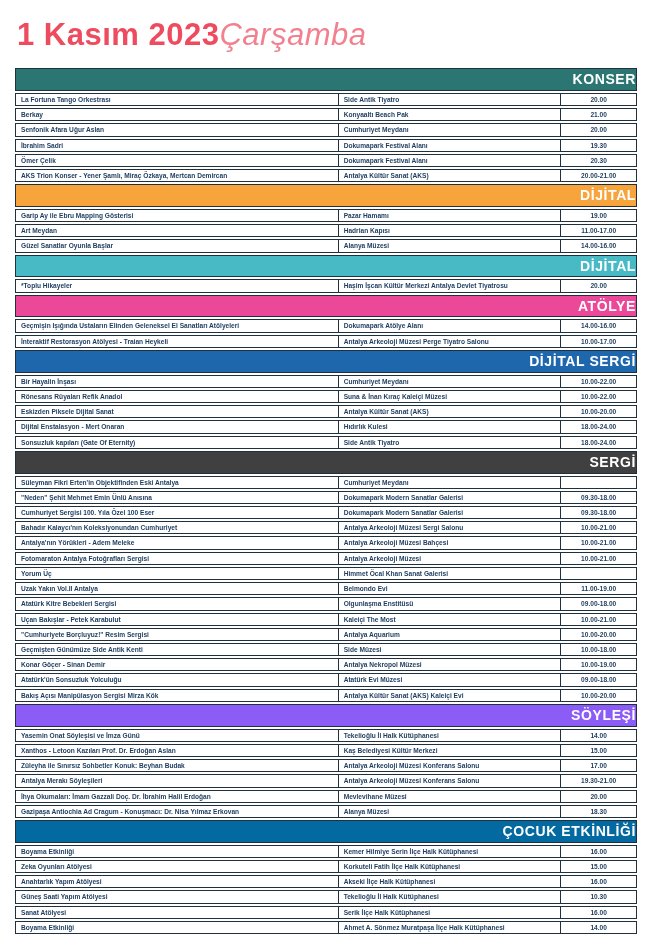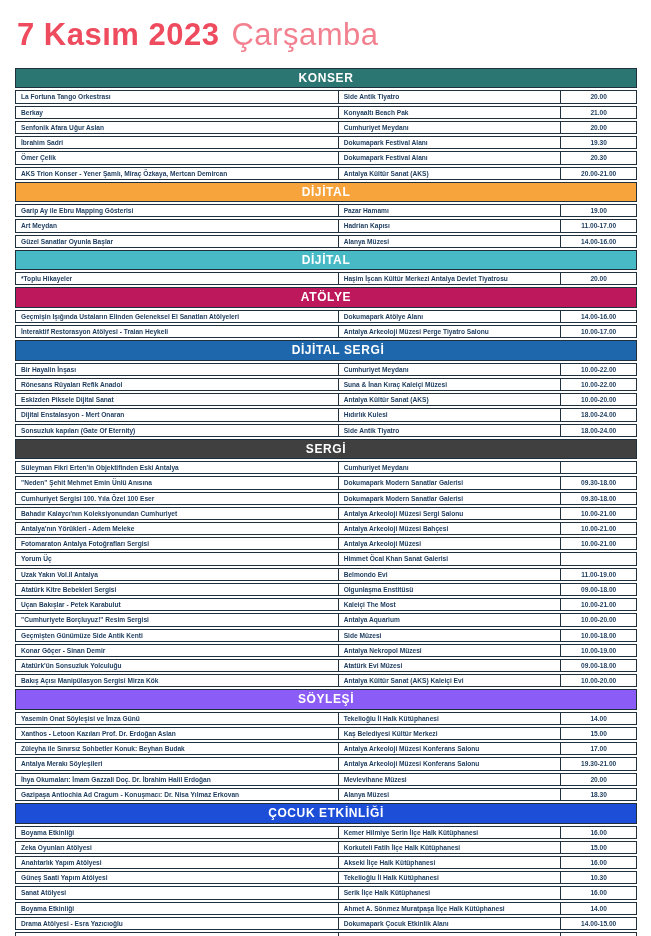--- a/index.html
+++ b/index.html
@@ -7,45 +7,45 @@
     width:651px;height:936px;overflow:hidden;background:#ffffff;
     font-family:"Liberation Sans",sans-serif;
     -webkit-font-smoothing:antialiased;
   }
   .page{padding:14px 14px 0 15px;}
   h1{
     margin:4px 0 16px 2px;font-size:31px;letter-spacing:0.5px;
     font-weight:bold;line-height:1.1;
   }
   h1 .date{font-weight:bold;}
-  h1 .day{font-weight:normal;margin-left:12px;}
+  h1 .day{font-weight:normal;margin-left:0;font-style:italic;}
   .schedule{width:622px;}
   .section-header{
     border:1px solid var(--border);
-    color:#ffffff;text-align:center;font-weight:bold;
-    font-size:12px;letter-spacing:0.6px;
+    color:#ffffff;text-align:right;font-weight:bold;
+    font-size:14px;letter-spacing:0.6px;
     padding:2px 0 2px 0;line-height:1.2;
     margin-bottom:2px;
   }
   .row{
     display:flex;border:1px solid var(--border);margin-bottom:2px;
     background:#ffffff;color:var(--rowtext);
     font-size:6.6px;font-weight:bold;line-height:1.4;
   }
   .cell{padding:1px 5px;display:flex;align-items:center;min-height:9px;}
   .cell.event{width:53%;border-right:1px solid var(--border);}
   .cell.venue{width:36%;border-right:1px solid var(--border);}
   .cell.time{width:11%;justify-content:center;text-align:center;}
 </style>
 </head>
 <body style="--border: #20303c; --rowtext: #1b3a5c;">
 
 <div class="page">
   <h1>
-    <span class="date" style="color: rgb(238, 75, 94);">7 Kasım 2023</span><span class="day" style="color: rgb(242, 128, 143);">Çarşamba</span>
+    <span class="date" style="color: rgb(238, 75, 94);">1 Kasım 2023</span><span class="day" style="color: rgb(242, 128, 143);">Çarşamba</span>
   </h1>
   <div class="schedule" id="schedule">
       <div class="section-header" style="background: rgb(43, 118, 114);"><span>KONSER</span></div>
       <div class="row">
         <div class="cell event">La Fortuna Tango Orkestrası</div>
         <div class="cell venue">Side Antik Tiyatro</div>
         <div class="cell time">20.00</div>
       </div>
       <div class="row">
         <div class="cell event">Berkay</div>
@@ -87,21 +87,21 @@
         <div class="cell event">Güzel Sanatlar Oyunla Başlar</div>
         <div class="cell venue">Alanya Müzesi</div>
         <div class="cell time">14.00-16.00</div>
       </div>
       <div class="section-header" style="background: rgb(72, 186, 198);"><span>DİJİTAL</span></div>
       <div class="row">
         <div class="cell event">*Toplu Hikayeler</div>
         <div class="cell venue">Haşim İşcan Kültür Merkezi Antalya Devlet Tiyatrosu</div>
         <div class="cell time">20.00</div>
       </div>
-      <div class="section-header" style="background: #be185d;"><span>ATÖLYE</span></div>
+      <div class="section-header" style="background: #ec4899;"><span>ATÖLYE</span></div>
       <div class="row">
         <div class="cell event">Geçmişin Işığında Ustaların Elinden Geleneksel El Sanatları Atölyeleri</div>
         <div class="cell venue">Dokumapark Atölye Alanı</div>
         <div class="cell time">14.00-16.00</div>
       </div>
       <div class="row">
         <div class="cell event">İnteraktif Restorasyon Atölyesi - Traian Heykeli</div>
         <div class="cell venue">Antalya Arkeoloji Müzesi Perge Tiyatro Salonu</div>
         <div class="cell time">10.00-17.00</div>
       </div>
@@ -231,21 +231,21 @@
       <div class="row">
         <div class="cell event">İhya Okumaları: İmam Gazzali Doç. Dr. İbrahim Halil Erdoğan</div>
         <div class="cell venue">Mevlevihane Müzesi</div>
         <div class="cell time">20.00</div>
       </div>
       <div class="row">
         <div class="cell event">Gazipaşa Antiochia Ad Cragum - Konuşmacı: Dr. Nisa Yılmaz Erkovan</div>
         <div class="cell venue">Alanya Müzesi</div>
         <div class="cell time">18.30</div>
       </div>
-      <div class="section-header" style="background: #1d4ed8;"><span>ÇOCUK ETKİNLİĞİ</span></div>
+      <div class="section-header" style="background: #0369a1;"><span>ÇOCUK ETKİNLİĞİ</span></div>
       <div class="row">
         <div class="cell event">Boyama Etkinliği</div>
         <div class="cell venue">Kemer Hilmiye Serin İlçe Halk Kütüphanesi</div>
         <div class="cell time">16.00</div>
       </div>
       <div class="row">
         <div class="cell event">Zeka Oyunları Atölyesi</div>
         <div class="cell venue">Korkuteli Fatih İlçe Halk Kütüphanesi</div>
         <div class="cell time">15.00</div>
       </div>

